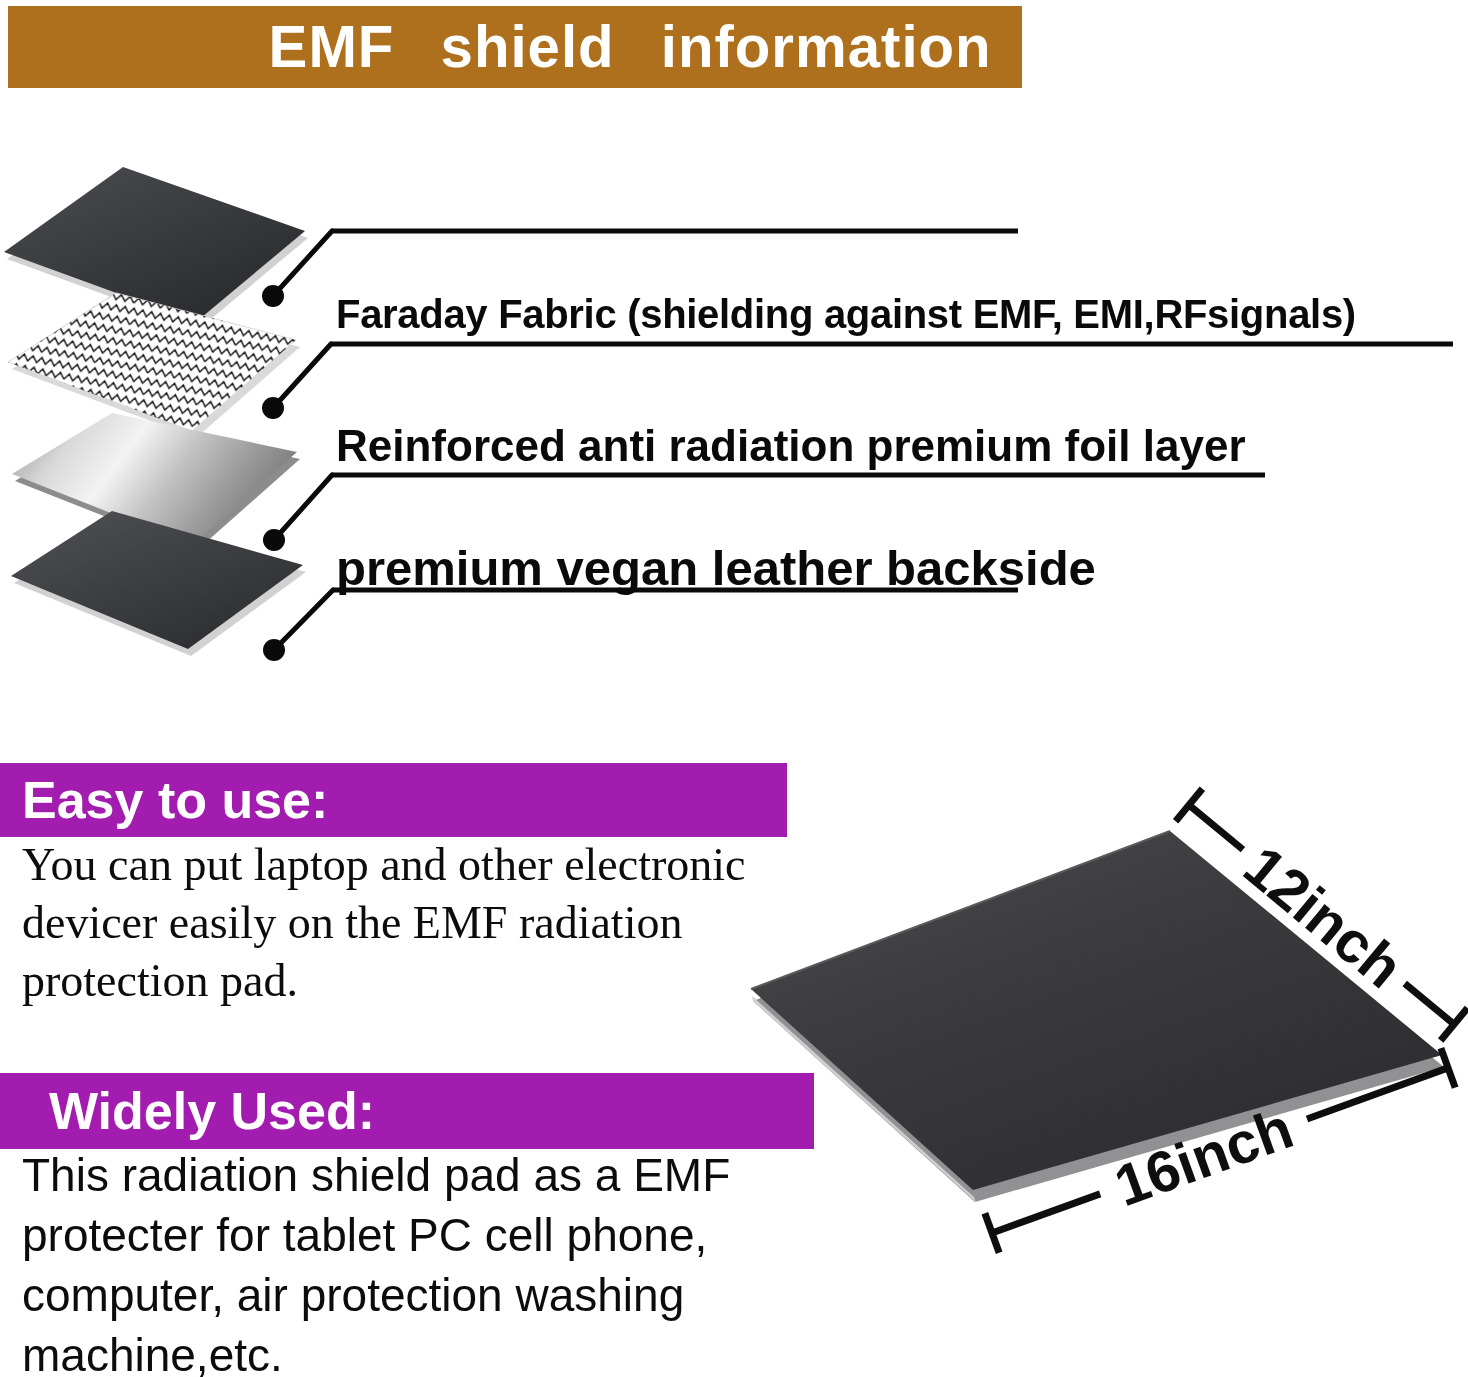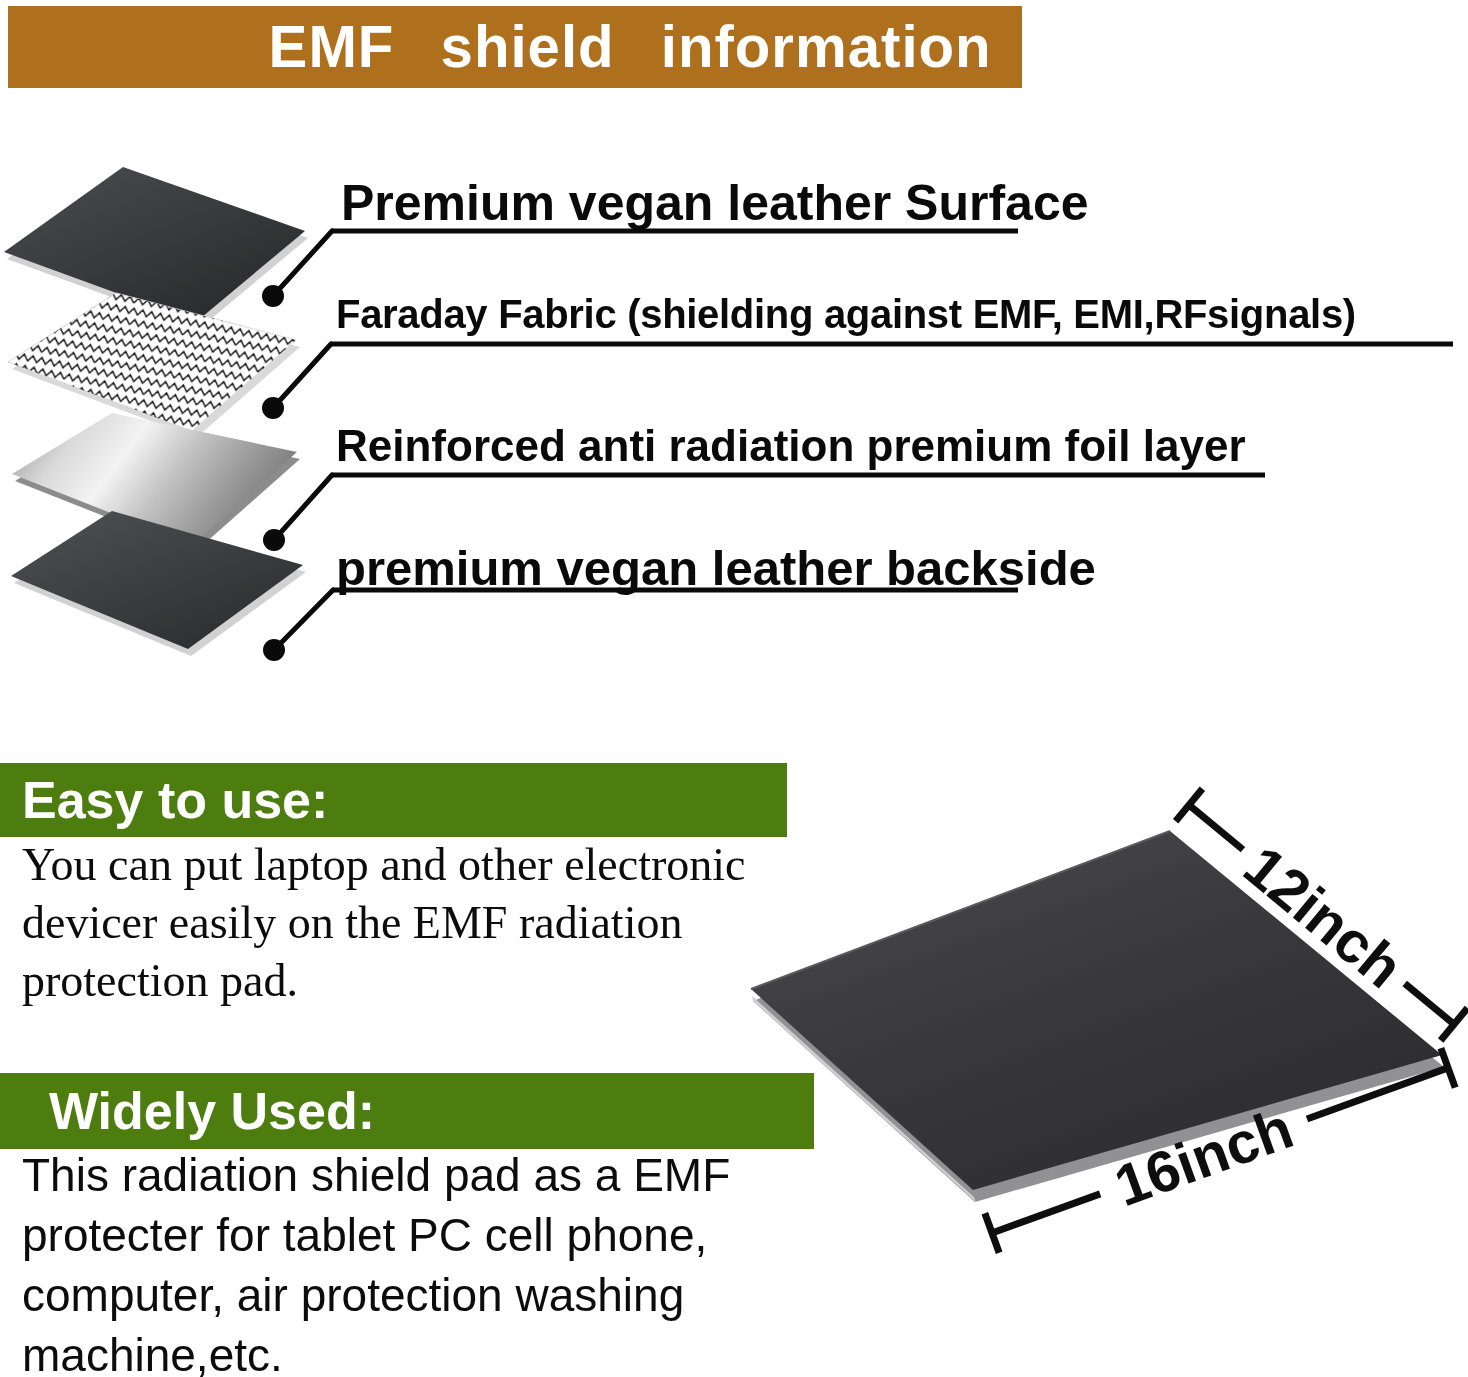--- a/index.html
+++ b/index.html
@@ -17,21 +17,21 @@
     font-size:60px;font-weight:700;letter-spacing:1px;word-spacing:30px;
     transform:scaleX(.97);transform-origin:left center;white-space:nowrap;
   }
   
   .layer-label{white-space:nowrap;color:#0a0a0a;font-weight:700;}
   .ll-1{left:341px;top:176px;font-size:50px;line-height:54px;}
   .ll-2{left:336px;top:290px;font-size:40px;line-height:48px;letter-spacing:-0.3px;}
   .ll-3{left:336px;top:422px;font-size:44px;line-height:48px;}
   .ll-4{left:336px;top:542px;font-size:49px;line-height:53px;}
   
-  .sec-banner{left:0;width:787px;background:#4d7c0f;}
+  .sec-banner{left:0;width:787px;background:#a21caf;}
   .sec-banner.easy{top:763px;height:74px;}
   .sec-banner.widely{top:1073px;height:76px;padding-left:27px;}
   .sec-heading{
     display:block;color:#ffffff;font-weight:700;font-size:52px;padding-left:22px;white-space:nowrap;
   }
   .easy .sec-heading{line-height:74px;}
   .widely .sec-heading{line-height:76px;}
   .paragraph{left:22px;color:#0c0c0c;font-size:46px;white-space:nowrap;}
   .para-1{top:836px;line-height:58px;font-family:Liberation Serif, serif;}
   .para-2{top:1145px;line-height:60px;}
@@ -95,21 +95,20 @@
 
     <circle cx="274" cy="540" r="11" fill="#0a0a0a"></circle>
     <line x1="274" y1="540" x2="332" y2="475" stroke="#0a0a0a" stroke-width="5" stroke-linecap="round"></line>
     <line x1="332" y1="475" x2="1265" y2="475" stroke="#0a0a0a" stroke-width="5"></line>
 
     <circle cx="274" cy="650" r="11" fill="#0a0a0a"></circle>
     <line x1="274" y1="650" x2="333" y2="590" stroke="#0a0a0a" stroke-width="5" stroke-linecap="round"></line>
     <line x1="333" y1="590" x2="1018" y2="590" stroke="#0a0a0a" stroke-width="5"></line>
   </svg>
 
-  <div class="abs layer-label ll-1">Premium vegan leather Surface</div>
   <div class="abs layer-label ll-2">Faraday Fabric (shielding against EMF, EMI,RFsignals)</div>
   <div class="abs layer-label ll-3">Reinforced anti radiation premium foil layer</div>
   <div class="abs layer-label ll-4">premium vegan leather backside</div>
 
   <div class="abs sec-banner easy">
     <span class="sec-heading">Easy to use:</span>
   </div>
   <div class="abs paragraph para-1">
     <div>You can put laptop and other electronic</div>
     <div>devicer easily on the EMF radiation</div>

